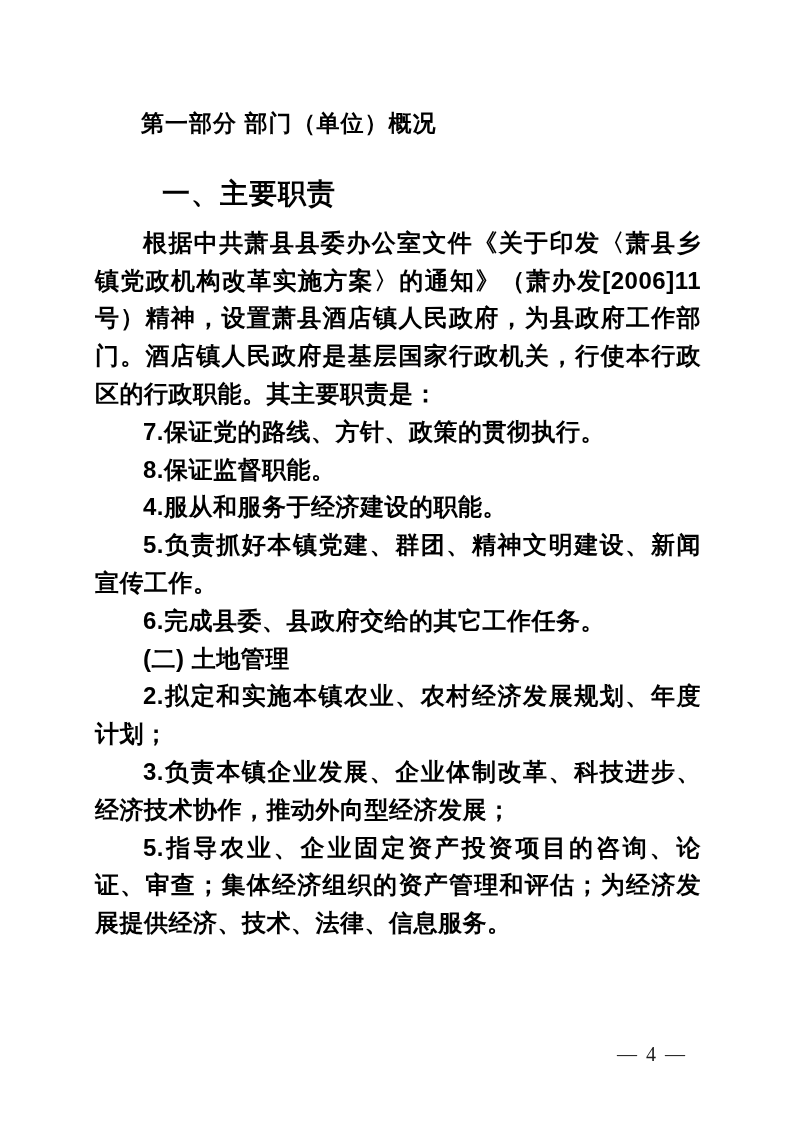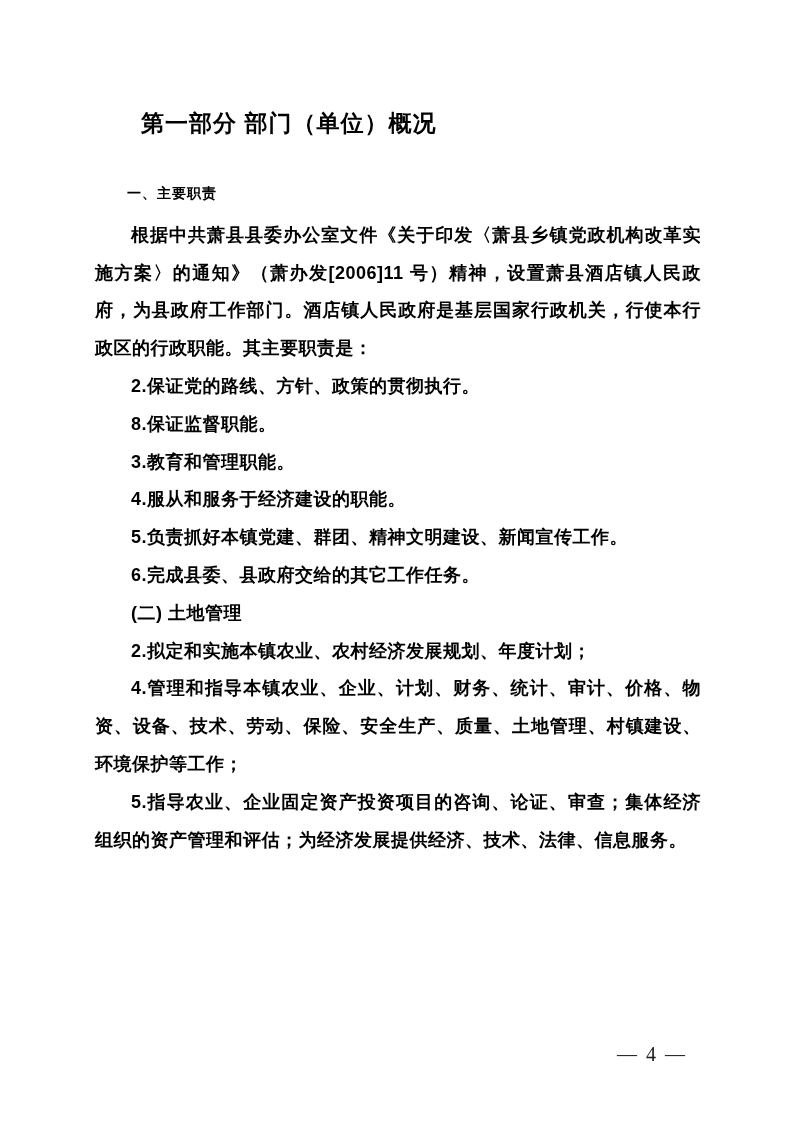--- a/index.html
+++ b/index.html
@@ -25,29 +25,29 @@
   .doc-title {
     font-size: 23px;
     font-weight: 700;
     line-height: 38px;
     margin: 0 0 33px 0;
     text-indent: 2em;
     letter-spacing: 1px;
     white-space: nowrap;
   }
   .section-heading {
-    font-size: 14px;
+    font-size: 28px;
     font-weight: 700;
     line-height: 37.8px;
-    margin: 4px;
+    margin: 11px;
     text-indent: 2em;
     letter-spacing: 1px;
   }
   .body-text p {
-    font-size: 18px;
+    font-size: 24px;
     font-weight: 700;
     line-height: 37.8px;
     margin: 0;
     text-indent: 2em;
     text-align: justify;
     letter-spacing: 0.5px;
   }
   .page-footer {
     position: absolute;
     top: 1043px;
@@ -63,27 +63,26 @@
 <body>
 
 <div class="page">
   <div class="content">
     <h1 class="doc-title">第一部分 部门（单位）概况</h1>
 
     <h2 class="section-heading">一、主要职责</h2>
 
     <div class="body-text">
       <p>根据中共萧县县委办公室文件《关于印发〈萧县乡镇党政机构改革实施方案〉的通知》（萧办发[2006]11 号）精神，设置萧县酒店镇人民政府，为县政府工作部门。酒店镇人民政府是基层国家行政机关，行使本行政区的行政职能。其主要职责是：</p>
-      <p>2.保证党的路线、方针、政策的贯彻执行。</p>
+      <p>7.保证党的路线、方针、政策的贯彻执行。</p>
       <p>8.保证监督职能。</p>
-      <p>3.教育和管理职能。</p>
       <p>4.服从和服务于经济建设的职能。</p>
       <p>5.负责抓好本镇党建、群团、精神文明建设、新闻宣传工作。</p>
       <p>6.完成县委、县政府交给的其它工作任务。</p>
       <p>(二) 土地管理</p>
       <p>2.拟定和实施本镇农业、农村经济发展规划、年度计划；</p>
-      <p>4.管理和指导本镇农业、企业、计划、财务、统计、审计、价格、物资、设备、技术、劳动、保险、安全生产、质量、土地管理、村镇建设、环境保护等工作；</p>
+      <p>3.负责本镇企业发展、企业体制改革、科技进步、经济技术协作，推动外向型经济发展；</p>
       <p>5.指导农业、企业固定资产投资项目的咨询、论证、审查；集体经济组织的资产管理和评估；为经济发展提供经济、技术、法律、信息服务。</p>
     </div>
   </div>
 
   <div class="page-footer">— 4 —</div>
 </div>
 
 </body></html>

